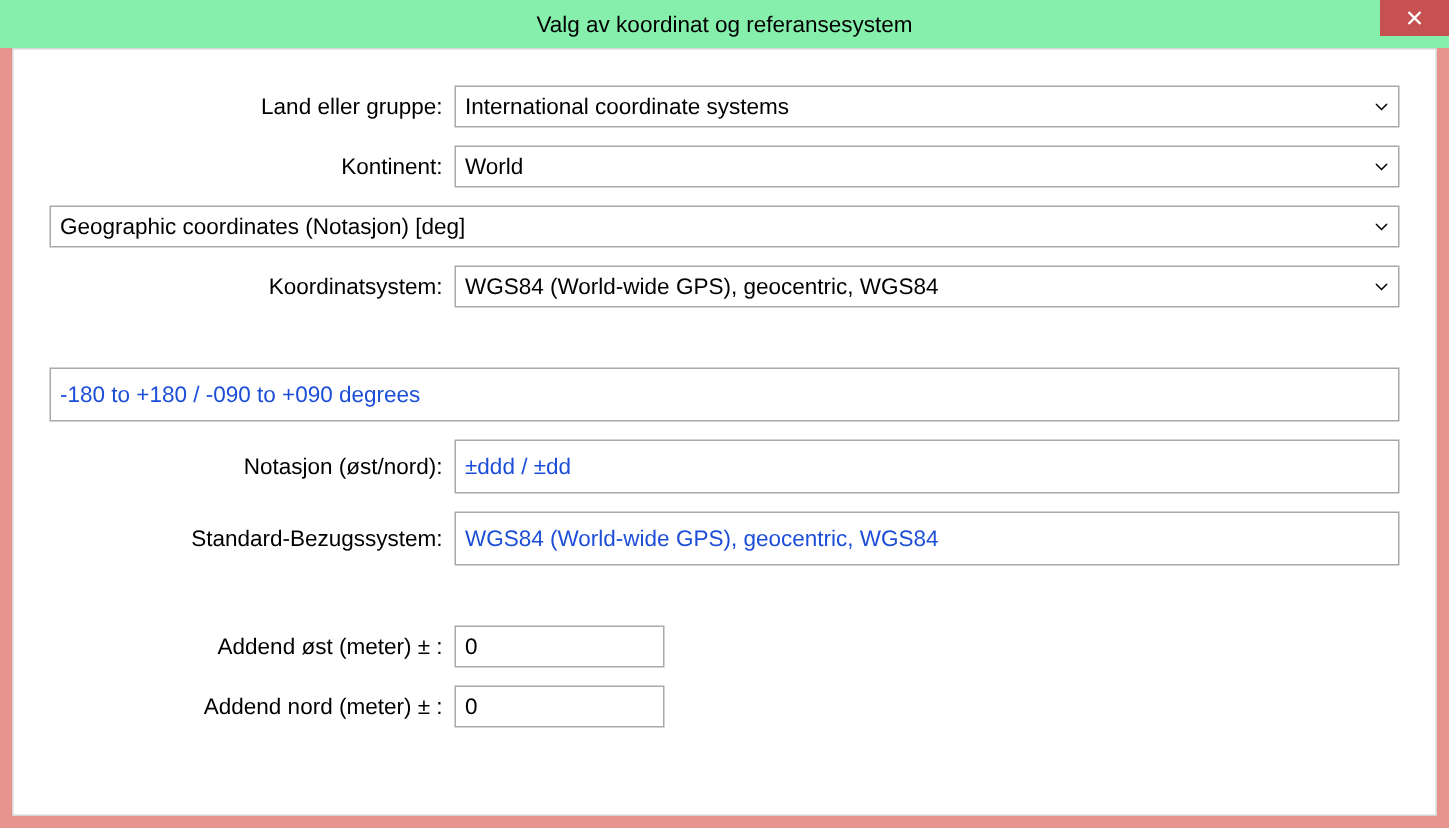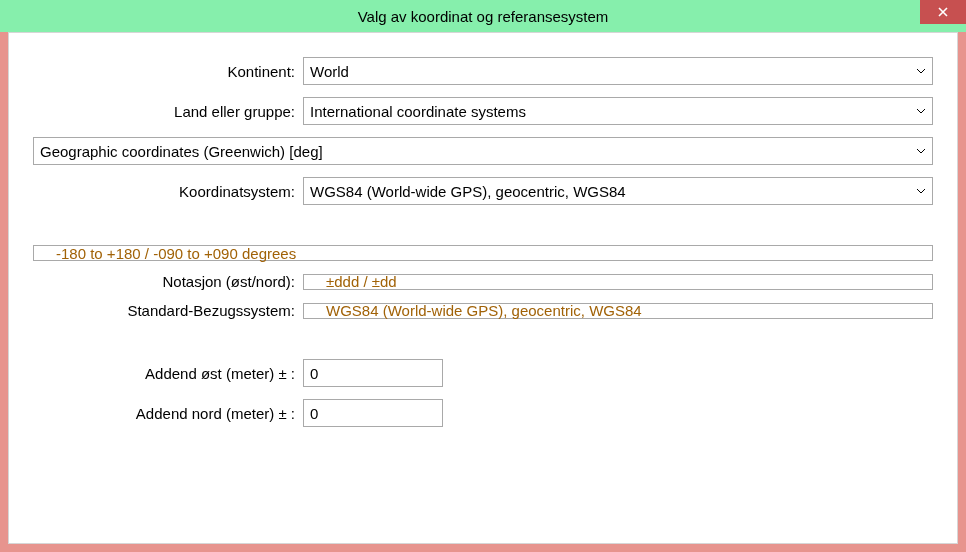--- a/index.html
+++ b/index.html
@@ -93,28 +93,28 @@
       right: 2px;
       top: 2px;
       bottom: 2px;
       width: 18px;
       display: flex;
       align-items: center;
       justify-content: center;
     }
     .readonly-box {
       width: 100%;
-      height: 16px;
+      height: 36px;
       border: 1px solid #a9a9a9;
       background: #fff;
       display: flex;
       align-items: center;
-      padding: 0 22px;
-      font-size: 15px;
-      color: #a16207;
+      padding: 0 6px;
+      font-size: 15px;
+      color: #1d4ed8;
     }
     .text-input {
       width: 140px;
       height: 28px;
       border: 1px solid #a9a9a9;
       padding: 0 6px;
       font-size: 15px;
       font-family: inherit;
       color: #000;
       background: #fff;
@@ -165,51 +165,51 @@
             <path d="M1 1 L9 9 M9 1 L1 9" stroke="#fff" stroke-width="1.6"></path>
           </svg>
       </span>
     </div>
   </div>
 
   <div class="content-frame">
     <div class="content">
 
       <div class="row">
+        <div class="label">Land eller gruppe:</div>
+        <div class="select-wrap">
+          <div class="select-box">
+            <span>International coordinate systems</span>
+            <span class="select-arrow">
+              <svg width="8" height="5" viewBox="0 0 8 5">
+                  <path d="M0 0 L4 4 L8 0" fill="none" stroke="#000" stroke-width="1"></path>
+                </svg>
+            </span>
+          </div>
+        </div>
+      </div>
+
+      <div class="row">
         <div class="label">Kontinent:</div>
         <div class="select-wrap">
           <div class="select-box">
             <span>World</span>
             <span class="select-arrow">
               <svg width="8" height="5" viewBox="0 0 8 5">
                   <path d="M0 0 L4 4 L8 0" fill="none" stroke="#000" stroke-width="1"></path>
                 </svg>
             </span>
           </div>
         </div>
       </div>
 
       <div class="row">
-        <div class="label">Land eller gruppe:</div>
-        <div class="select-wrap">
-          <div class="select-box">
-            <span>International coordinate systems</span>
-            <span class="select-arrow">
-              <svg width="8" height="5" viewBox="0 0 8 5">
-                  <path d="M0 0 L4 4 L8 0" fill="none" stroke="#000" stroke-width="1"></path>
-                </svg>
-            </span>
-          </div>
-        </div>
-      </div>
-
-      <div class="row">
-        <div class="select-wrap">
-          <div class="select-box">
-            <span>Geographic coordinates (Greenwich) [deg]</span>
+        <div class="select-wrap">
+          <div class="select-box">
+            <span>Geographic coordinates (Notasjon) [deg]</span>
             <span class="select-arrow">
               <svg width="8" height="5" viewBox="0 0 8 5">
                   <path d="M0 0 L4 4 L8 0" fill="none" stroke="#000" stroke-width="1"></path>
                 </svg>
             </span>
           </div>
         </div>
       </div>
 
       <div class="row">

